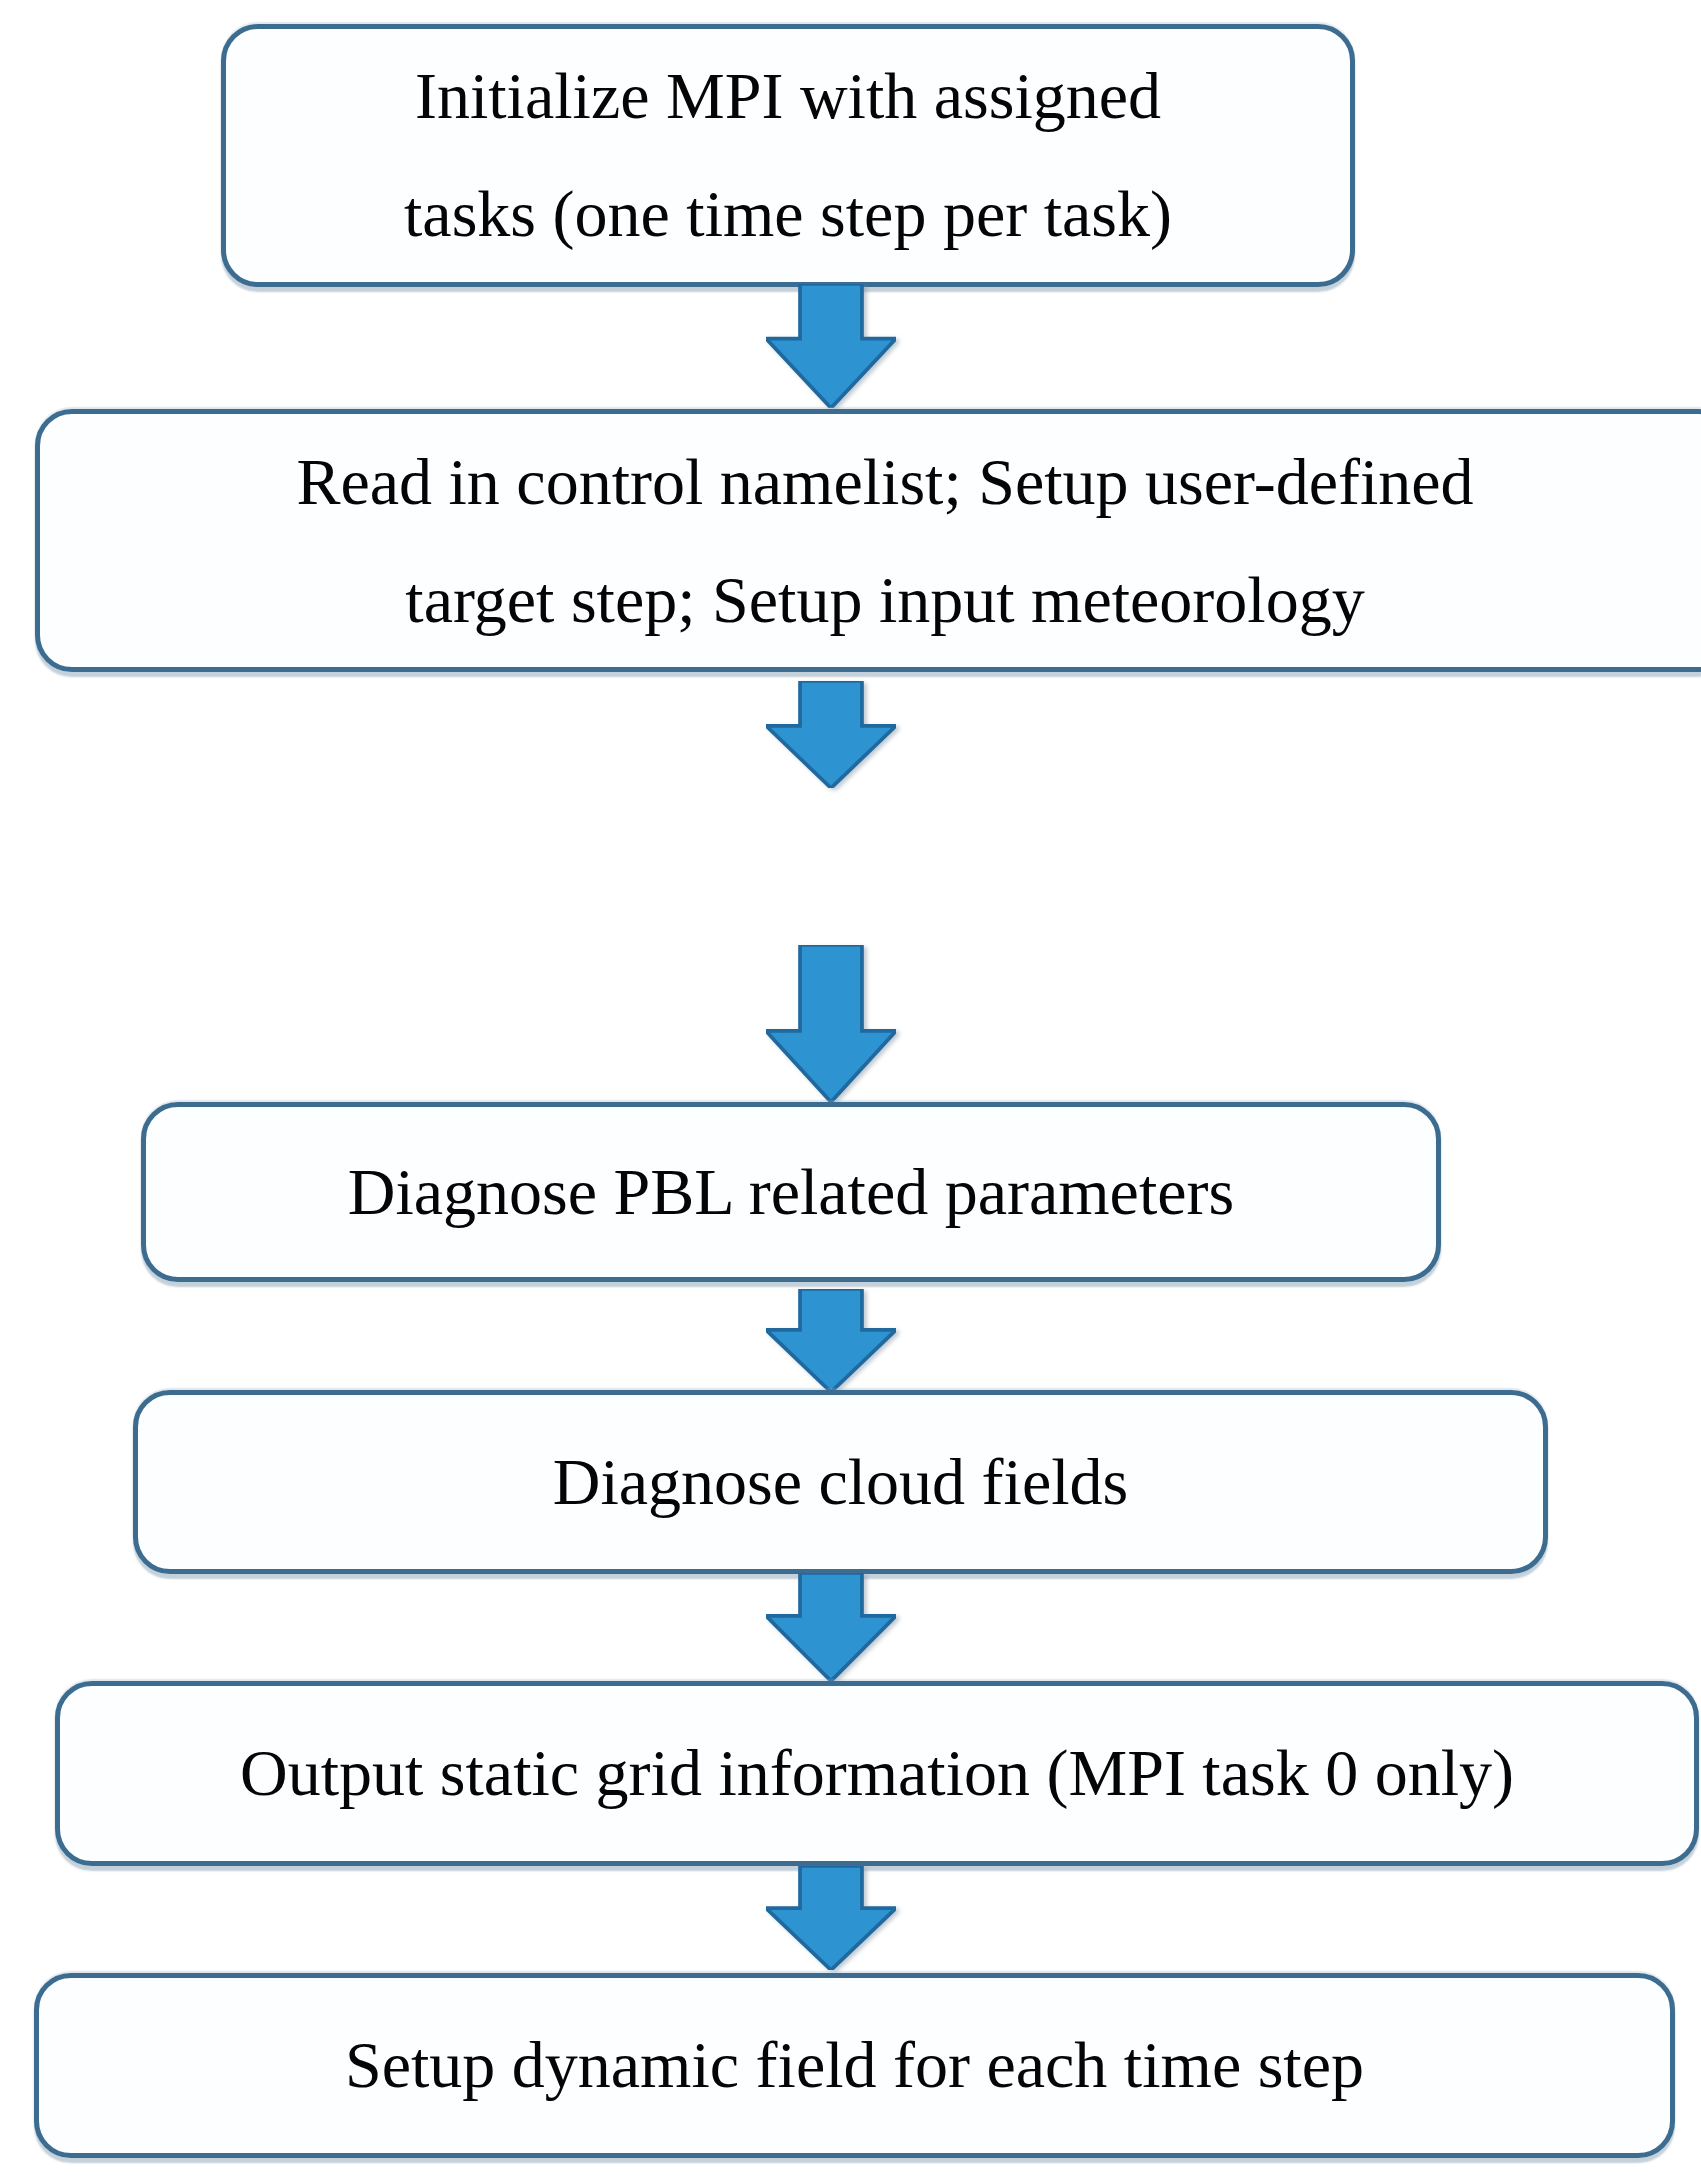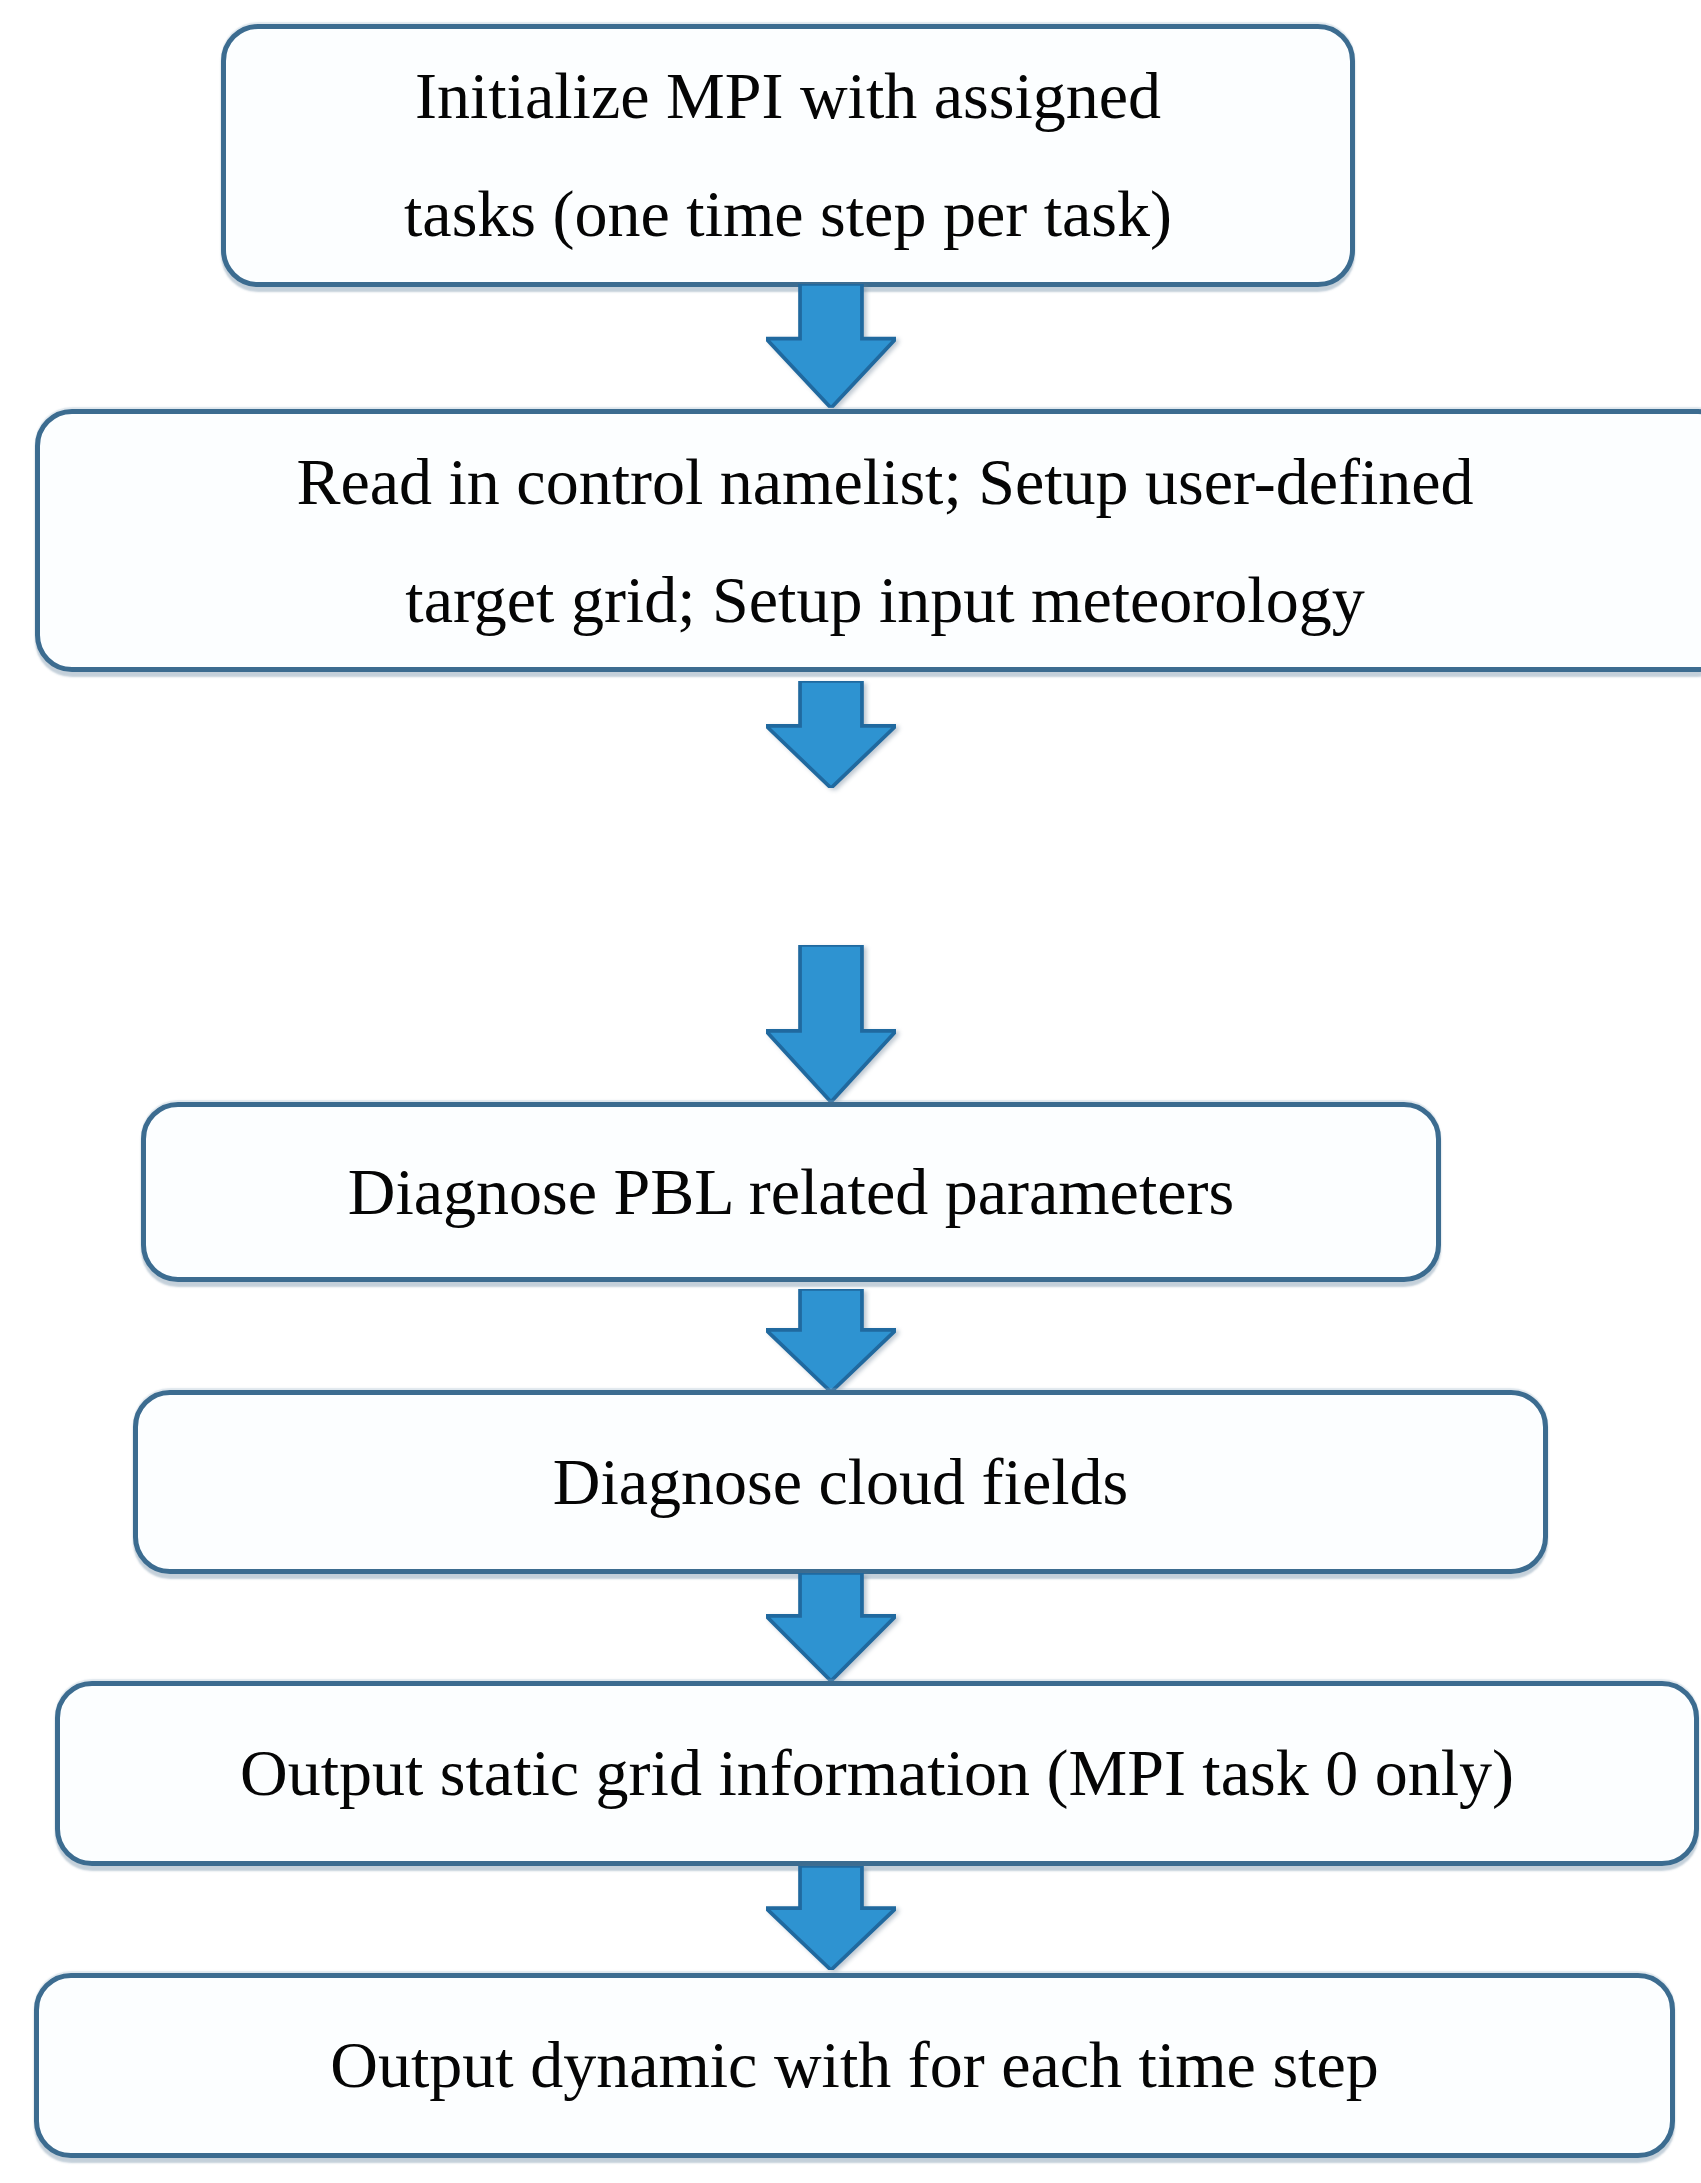--- a/index.html
+++ b/index.html
@@ -79,21 +79,21 @@
     <div class="line">Initialize MPI with assigned</div>
     <div class="line">tasks (one time step per task)</div>
   </div>
 
   <svg class="arrow arrow-1" viewBox="0 0 210 200" preserveAspectRatio="none" aria-hidden="true">
     <polygon points="55,0 155,0 155,88 210,88 105,200 0,88 55,88"></polygon>
   </svg>
 
   <div class="box box-2 box-multi">
     <div class="line">Read in control namelist; Setup user-defined</div>
-    <div class="line">target grid; Setup input meteorology</div>
+    <div class="line">target step; Setup input meteorology</div>
   </div>
 
   <svg class="arrow arrow-2" viewBox="0 0 210 172" preserveAspectRatio="none" aria-hidden="true">
     <polygon points="55,0 155,0 155,72 210,72 105,172 0,72 55,72"></polygon>
   </svg>
 
 
   <svg class="arrow arrow-3" viewBox="0 0 210 254" preserveAspectRatio="none" aria-hidden="true">
     <polygon points="55,0 155,0 155,139 210,139 105,254 0,139 55,139"></polygon>
   </svg>
@@ -116,17 +116,17 @@
 
   <div class="box box-6">
     <div class="line">Output static grid information (MPI task 0 only)</div>
   </div>
 
   <svg class="arrow arrow-6" viewBox="0 0 210 168" preserveAspectRatio="none" aria-hidden="true">
     <polygon points="55,0 155,0 155,68 210,68 105,168 0,68 55,68"></polygon>
   </svg>
 
   <div class="box box-7">
-    <div class="line">Output dynamic with for each time step</div>
+    <div class="line">Setup dynamic field for each time step</div>
   </div>
 
 </div>
 
 
 </body></html>

